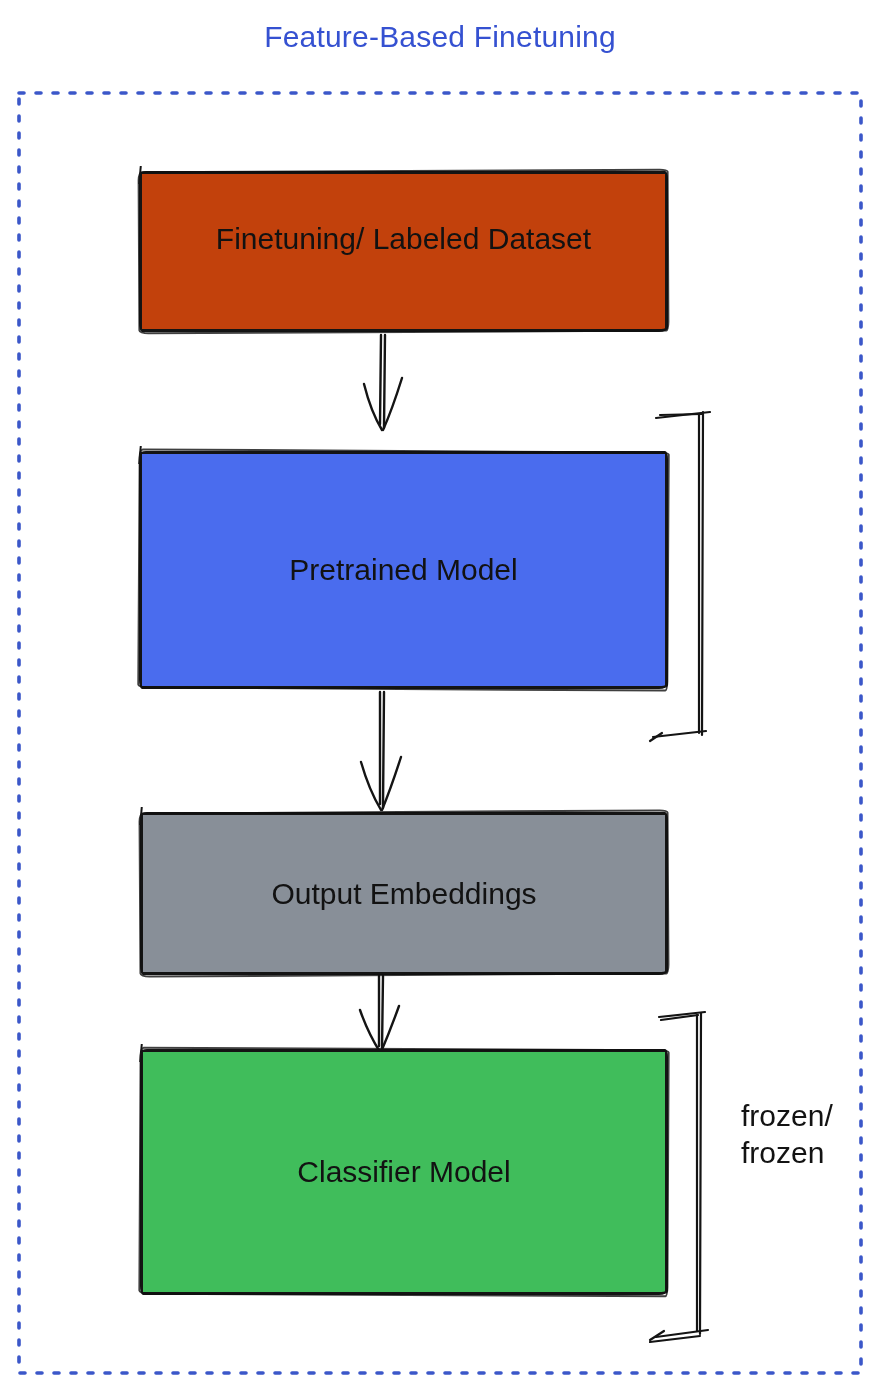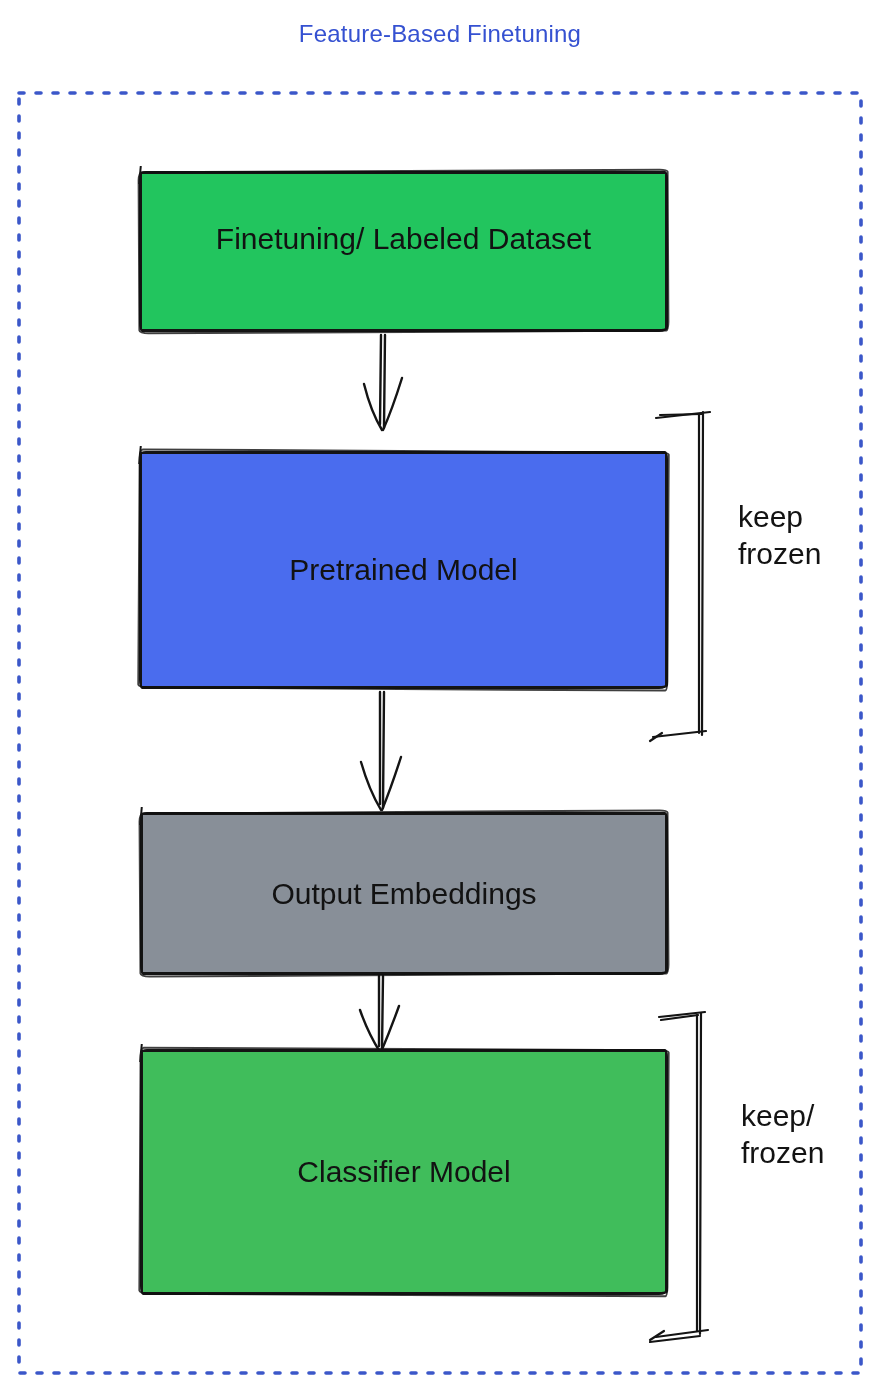--- a/index.html
+++ b/index.html
@@ -7,21 +7,21 @@
     position:relative;
     width:880px;height:1393px;
     background:#ffffff;
     font-family:"Liberation Sans", sans-serif;
     overflow:hidden;
   }
   .title{
     position:absolute;
     left:0;top:20px;width:880px;
     text-align:center;
-    font-size:24px;
+    font-size:30px;
     font-weight:400;
     letter-spacing:.2px;
   }
   svg.strokes{
     position:absolute;left:0;top:0;
     width:880px;height:1393px;
     pointer-events:none;
   }
   .sketch-box{
     position:absolute;
@@ -103,39 +103,35 @@
       <path d="M697,1015 L697,1331"></path>
       <path d="M701,1013 L700,1334"></path>
       <path d="M659,1017 L705,1012"></path>
       <path d="M661,1020 L698,1015"></path>
       <path d="M656,1337 L708,1330"></path>
       <path d="M650,1342 L700,1336"></path>
       <path d="M650,1340 L664,1331"></path>
     </g>
   </svg>
 
-  <div class="sketch-box" style="left: 139px; top: 171px; width: 529px; height: 161px; --wob: -.3deg; background-color: #22c55e;">
+  <div class="sketch-box" style="left: 139px; top: 171px; width: 529px; height: 161px; --wob: -.3deg; background-color: #c2410c;">
     <span class="box-label label-high">Finetuning/ Labeled Dataset</span>
   </div>
 
   <div class="sketch-box" style="left: 139px; top: 451px; width: 529px; height: 238px; --wob: .35deg; background-color: rgb(74, 108, 238);">
     <span class="box-label">Pretrained Model</span>
   </div>
 
   <div class="sketch-box" style="left: 140px; top: 812px; width: 528px; height: 163px; --wob: -.35deg; background-color: rgb(136, 143, 152);">
     <span class="box-label">Output Embeddings</span>
   </div>
 
   <div class="sketch-box" style="left: 140px; top: 1049px; width: 528px; height: 246px; --wob: .3deg; background-color: rgb(64, 189, 91);">
     <span class="box-label">Classifier Model</span>
   </div>
 
-  <div class="side-note" style="left:738px;top:498px;">
-    <div>keep</div>
-    <div>frozen</div>
-  </div>
 
   <div class="side-note" style="left:741px;top:1097px;">
-    <div>keep/</div>
+    <div>frozen/</div>
     <div>frozen</div>
   </div>
 
 </div>
 
 </body></html>

